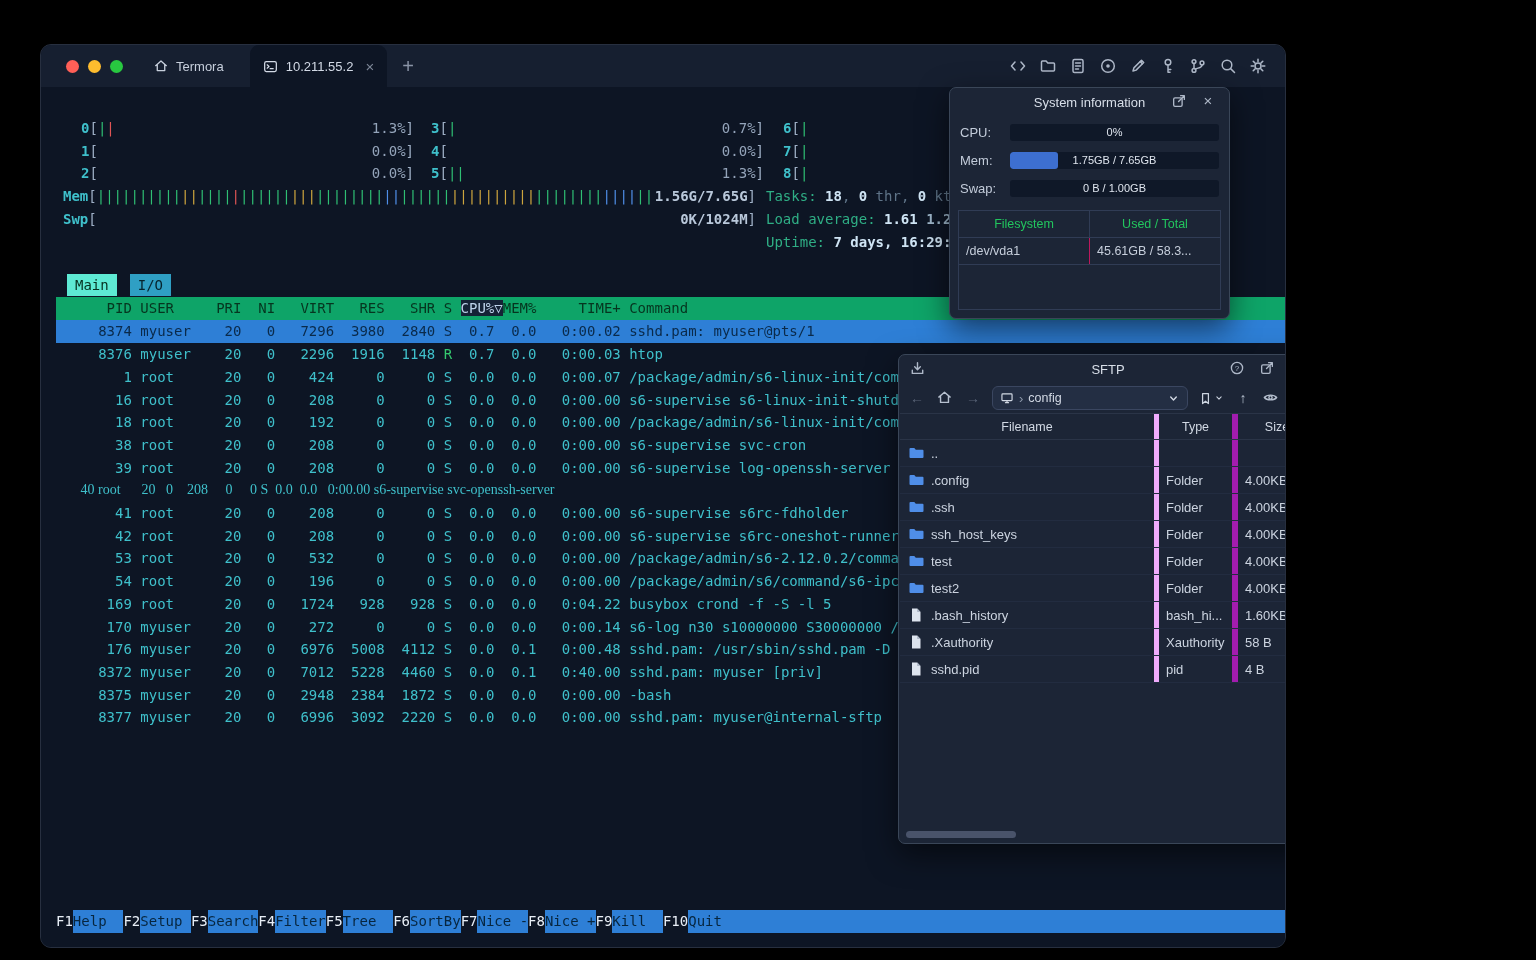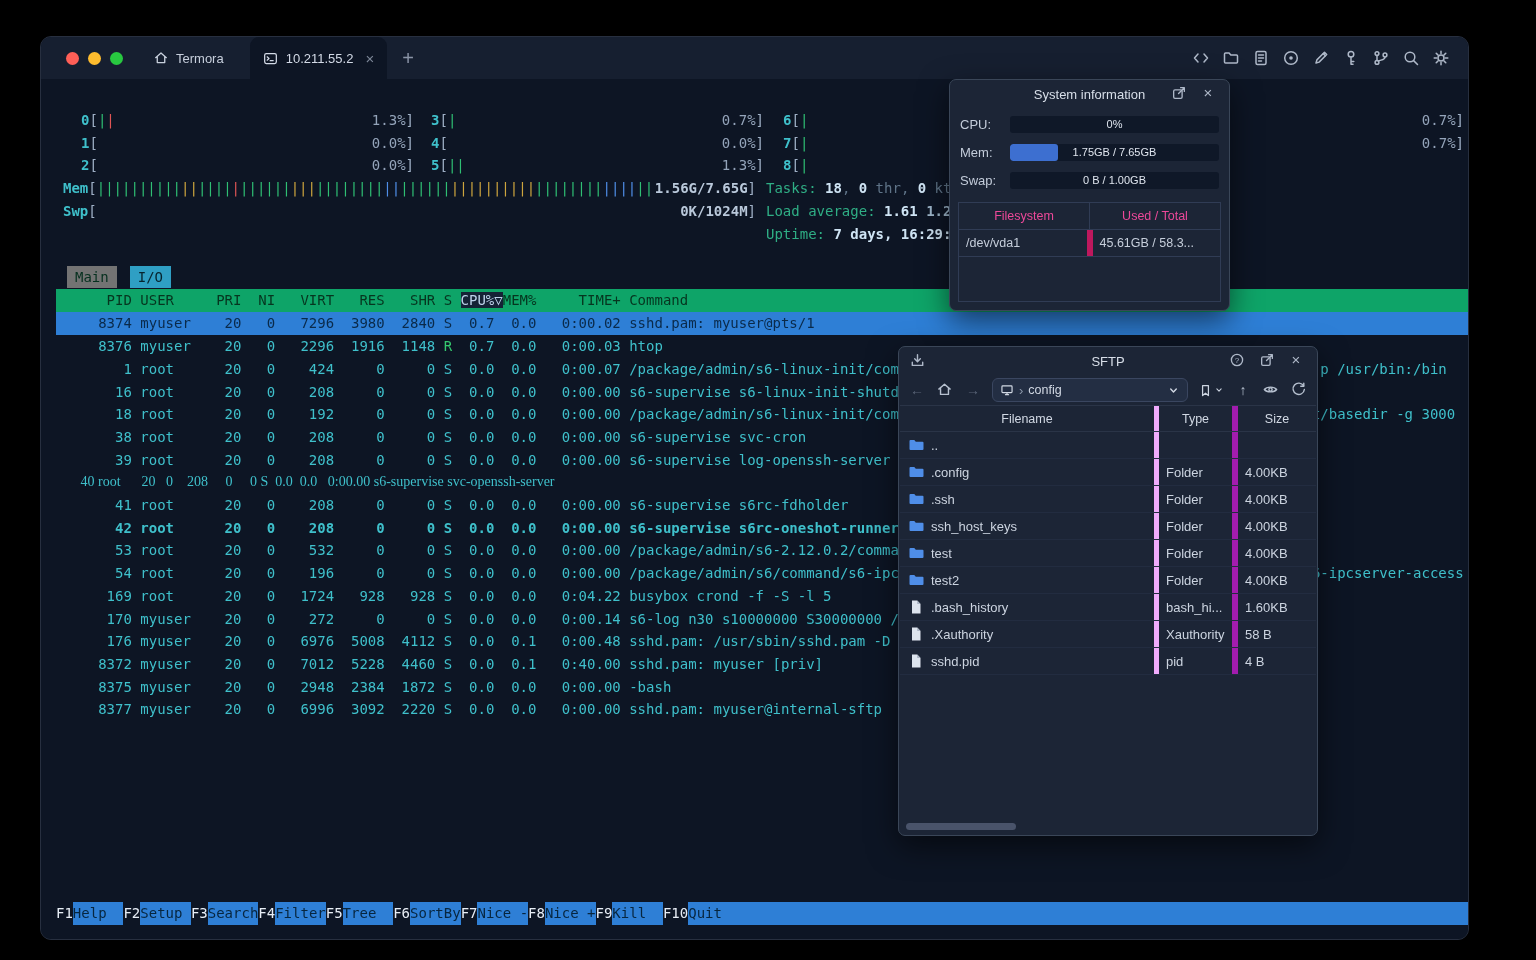--- a/index.html
+++ b/index.html
@@ -1,17 +1,17 @@
 <!DOCTYPE html>
 <html><head>
 <meta charset="utf-8">
 <style>
 *{margin:0;padding:0;box-sizing:border-box}
 html,body{width:1536px;height:960px;background:#000;overflow:hidden;font-family:"Liberation Sans",sans-serif}
-.window{position:absolute;left:40px;top:36px;width:1429px;height:904px;background:#0d1524;border:1px solid #272f3f;border-radius:11px;overflow:hidden;box-shadow:0 18px 50px rgba(0,0,0,.7)}
+.window{position:absolute;left:40px;top:44px;width:1246px;height:904px;background:#0d1524;border:1px solid #272f3f;border-radius:11px;overflow:hidden;box-shadow:0 18px 50px rgba(0,0,0,.7)}
 .titlebar{position:absolute;left:0;top:0;right:0;height:42px;background:#161f30;display:flex;align-items:center}
 .lights{display:flex;gap:9px;padding-left:25px}
 .light{width:13px;height:13px;border-radius:50%}
 .home-tab{display:flex;align-items:center;gap:7px;margin-left:30px;color:#c7cfdc;font-size:13px}
 .term-tab{margin-left:26px;height:42px;display:flex;align-items:center;gap:8px;padding:0 13px;background:#0d1524;border-radius:9px 9px 0 0;color:#d3dae6;font-size:13px}
 .tab-close{color:#7d8798;font-size:15px;margin-left:4px}
 .newtab{color:#8a94a6;font-size:20px;margin-left:15px}
 .tb-icons{margin-left:auto;display:flex;gap:12px;padding-right:18px;color:#aeb8c8;align-items:center}
 .tbi{width:18px;height:18px;display:block}
 svg.ic{stroke:currentColor;fill:none;stroke-width:1.5;stroke-linecap:round;stroke-linejoin:round;display:block}
@@ -21,21 +21,21 @@
 .mlab{color:#3fc0cb;font-weight:bold}
 .mbr{color:#9fb0c6}
 .msp{flex:1}
 .mpct{color:#94a4ba}
 .mtext{color:#b9c8da;font-weight:bold}
 .p-g{color:#2fbf74}.p-r{color:#e05555}.p-b{color:#4f8ee8}.p-y{color:#cda53e}
 .t-lab{color:#2fae85}.t-num{color:#cfe4f4;font-weight:bold}.t-num2{color:#9fb8cc;font-weight:bold}.t-dim{color:#5f7488}.t-grn{color:#35c96f;font-weight:bold}
 .hright{position:absolute;left:710px;top:0;white-space:pre}
 .tabs{display:flex;gap:13px;padding-left:11px;white-space:normal}
 .scr{display:inline-block;height:22px;line-height:22px;padding:0 8px;margin-top:1px;font-size:14px}
-.scr.active{background:#737373;color:#06301f}
+.scr.active{background:#5eead4;color:#06301f}
 .scr.io{background:#2f9fc4;color:#06242e}
 .phead{background:#0ea468;color:#06351f}
 .sorthl{background:#152236;color:#bdd2ea}
 .prow.sel{background:#2e7fd6;color:#0a2a4a}
 .st-R{color:#35c96f}
 .fbar{display:flex}
 .fk{color:#e8eef6}
 .fl{background:#2e7fd6;color:#07263f}
 .ffill{flex:1;background:#2e7fd6}
 .panel{position:absolute;background:#1c2536;border:1px solid #3a4658;box-shadow:0 10px 30px rgba(0,0,0,.55);border-radius:7px;font-family:"Liberation Sans",sans-serif;color:#ccd4e0;z-index:10}
@@ -44,25 +44,25 @@
 .p-ico{position:absolute;top:5px;width:18px;height:18px;color:#aeb8c8}
 .p-x{position:absolute;top:3px;width:18px;height:18px;color:#aeb8c8;font-size:15px;text-align:center;line-height:20px}
 .si-row{display:flex;align-items:center;gap:8px;height:28px;padding:0 10px}
 .si-rows{margin-top:2px}
 .si-lab{width:42px;font-size:13px;color:#c3ccda}
 .sibar{position:relative;flex:1;height:17px;background:#0f1828;border-radius:3px;overflow:hidden}
 .sifill{position:absolute;left:0;top:0;bottom:0;background:#3d6fd0;border-radius:3px}
 .sitext{position:absolute;inset:0;text-align:center;font-size:11px;line-height:17px;color:#dfe5ee}
 .si-table{position:absolute;left:8px;right:8px;top:122px;bottom:8px;border:1px solid #303c55;font-size:12.5px}
 .si-th{display:flex;height:27px;border-bottom:1px solid #303c55}
-.si-th>div{flex:1;display:flex;align-items:center;justify-content:center;color:#ec4899}
+.si-th>div{flex:1;display:flex;align-items:center;justify-content:center;color:#22c55e}
 .si-th>div+div{border-left:1px solid #303c55}
 .si-tr{display:flex;height:27px;border-bottom:1px solid #303c55}
 .si-tr>div{flex:1;display:flex;align-items:center;padding-left:7px;color:#c6cedb}
-.si-tr>div+div{border-left:6px solid #be185d}
+.si-tr>div+div{border-left:1px solid #be185d}
 .sftp{left:857px;top:267px;width:420px;height:490px;z-index:20}
 .sf-tools{display:flex;align-items:center;gap:10px;height:30px;padding:0 9px}
 .sf-btn{width:18px;height:18px;color:#b6c0cf;text-align:center;font-size:14px;line-height:18px}
 .dis{color:#5a6578}
 .pathbar{flex:1;display:flex;align-items:center;gap:5px;height:24px;background:#232e43;border:1px solid #3a4660;border-radius:6px;padding:0 7px;font-size:12.5px;color:#d2d9e4}
 .pathsp{flex:1}
 .bkgrp{display:flex;align-items:center;gap:1px}
 .sf-table{position:absolute;left:1px;right:1px;top:58px}
 .sf-th{display:flex;height:27px;border-top:1px solid #2a3447;border-bottom:1px solid #2a3447;font-size:12.5px;color:#d2d9e4}
 .sf-th>div{display:flex;align-items:center;justify-content:center}
@@ -175,21 +175,21 @@
         <div class="tline phead" style="top: 210px;"><span>      PID USER     PRI  NI   VIRT   RES   SHR S </span><span class="sorthl">CPU%▽</span><span>MEM%     TIME+ Command</span></div>
         <div class="tline prow sel" style="top: 233.4px;"><span>     8374 myuser    20   0   7296  3980  2840 </span><span>S</span><span>  0.7  0.0   0:00.02 sshd.pam: myuser@pts/1</span></div>
         <div class="tline prow" style="top: 256.1px;"><span>     8376 myuser    20   0   2296  1916  1148 </span><span class="st-R">R</span><span>  0.7  0.0   0:00.03 htop</span></div>
         <div class="tline prow" style="top: 278.8px;"><span>        1 root      20   0    424     0     0 </span><span>S</span><span>  0.0  0.0   0:00.07 /package/admin/s6-linux-init/command/s6-linux-init -c /etc/s6-linux-init/current -p /usr/bin:/bin</span></div>
         <div class="tline prow" style="top: 301.5px;"><span>       16 root      20   0    208     0     0 </span><span>S</span><span>  0.0  0.0   0:00.00 s6-supervise s6-linux-init-shutdownd</span></div>
         <div class="tline prow" style="top: 324.2px;"><span>       18 root      20   0    192     0     0 </span><span>S</span><span>  0.0  0.0   0:00.00 /package/admin/s6-linux-init/command/s6-linux-init-shutdownd -c /run/s6-linux-init/basedir -g 3000</span></div>
         <div class="tline prow" style="top: 346.9px;"><span>       38 root      20   0    208     0     0 </span><span>S</span><span>  0.0  0.0   0:00.00 s6-supervise svc-cron</span></div>
         <div class="tline prow" style="top: 369.6px;"><span>       39 root      20   0    208     0     0 </span><span>S</span><span>  0.0  0.0   0:00.00 s6-supervise log-openssh-server</span></div>
         <div class="tline prow" style="top: 392.3px; font-family: Liberation Serif, serif;"><span>       40 root      20   0    208     0     0 </span><span>S</span><span>  0.0  0.0   0:00.00 s6-supervise svc-openssh-server</span></div>
         <div class="tline prow" style="top: 415px;"><span>       41 root      20   0    208     0     0 </span><span>S</span><span>  0.0  0.0   0:00.00 s6-supervise s6rc-fdholder</span></div>
-        <div class="tline prow" style="top: 437.7px; font-weight: bold;"><span>       42 root      20   0    208     0     0 </span><span>S</span><span>  0.0  0.0   0:00.00 s6-supervise s6rc-oneshot-runner</span></div>
+        <div class="tline prow" style="top: 437.7px;"><span>       42 root      20   0    208     0     0 </span><span>S</span><span>  0.0  0.0   0:00.00 s6-supervise s6rc-oneshot-runner</span></div>
         <div class="tline prow" style="top: 460.4px;"><span>       53 root      20   0    532     0     0 </span><span>S</span><span>  0.0  0.0   0:00.00 /package/admin/s6-2.12.0.2/command/s6-fdholderd -1 -i data/rules</span></div>
         <div class="tline prow" style="top: 483.1px;"><span>       54 root      20   0    196     0     0 </span><span>S</span><span>  0.0  0.0   0:00.00 /package/admin/s6/command/s6-ipcserver-socketbinder /run/s6-rc/servicedirs/sshd/s6-ipcserver-access</span></div>
         <div class="tline prow" style="top: 505.8px;"><span>      169 root      20   0   1724   928   928 </span><span>S</span><span>  0.0  0.0   0:04.22 busybox crond -f -S -l 5</span></div>
         <div class="tline prow" style="top: 528.5px;"><span>      170 myuser    20   0    272     0     0 </span><span>S</span><span>  0.0  0.0   0:00.14 s6-log n30 s10000000 S30000000 /var/log/cron</span></div>
         <div class="tline prow" style="top: 551.2px;"><span>      176 myuser    20   0   6976  5008  4112 </span><span>S</span><span>  0.0  0.1   0:00.48 sshd.pam: /usr/sbin/sshd.pam -D [listener] 0 of 10-100 startups</span></div>
         <div class="tline prow" style="top: 573.9px;"><span>     8372 myuser    20   0   7012  5228  4460 </span><span>S</span><span>  0.0  0.1   0:40.00 sshd.pam: myuser [priv]</span></div>
         <div class="tline prow" style="top: 596.6px;"><span>     8375 myuser    20   0   2948  2384  1872 </span><span>S</span><span>  0.0  0.0   0:00.00 -bash</span></div>
         <div class="tline prow" style="top: 619.3px;"><span>     8377 myuser    20   0   6996  3092  2220 </span><span>S</span><span>  0.0  0.0   0:00.00 sshd.pam: myuser@internal-sftp</span></div>
         <div class="tline fbar" style="top: 823px;"><span class="fk">F1</span><span class="fl">Help  </span><span class="fk">F2</span><span class="fl">Setup </span><span class="fk">F3</span><span class="fl">Search</span><span class="fk">F4</span><span class="fl">Filter</span><span class="fk">F5</span><span class="fl">Tree  </span><span class="fk">F6</span><span class="fl">SortBy</span><span class="fk">F7</span><span class="fl">Nice -</span><span class="fk">F8</span><span class="fl">Nice +</span><span class="fk">F9</span><span class="fl">Kill  </span><span class="fk">F10</span><span class="fl">Quit  </span><span class="ffill"></span></div>
       </div>

